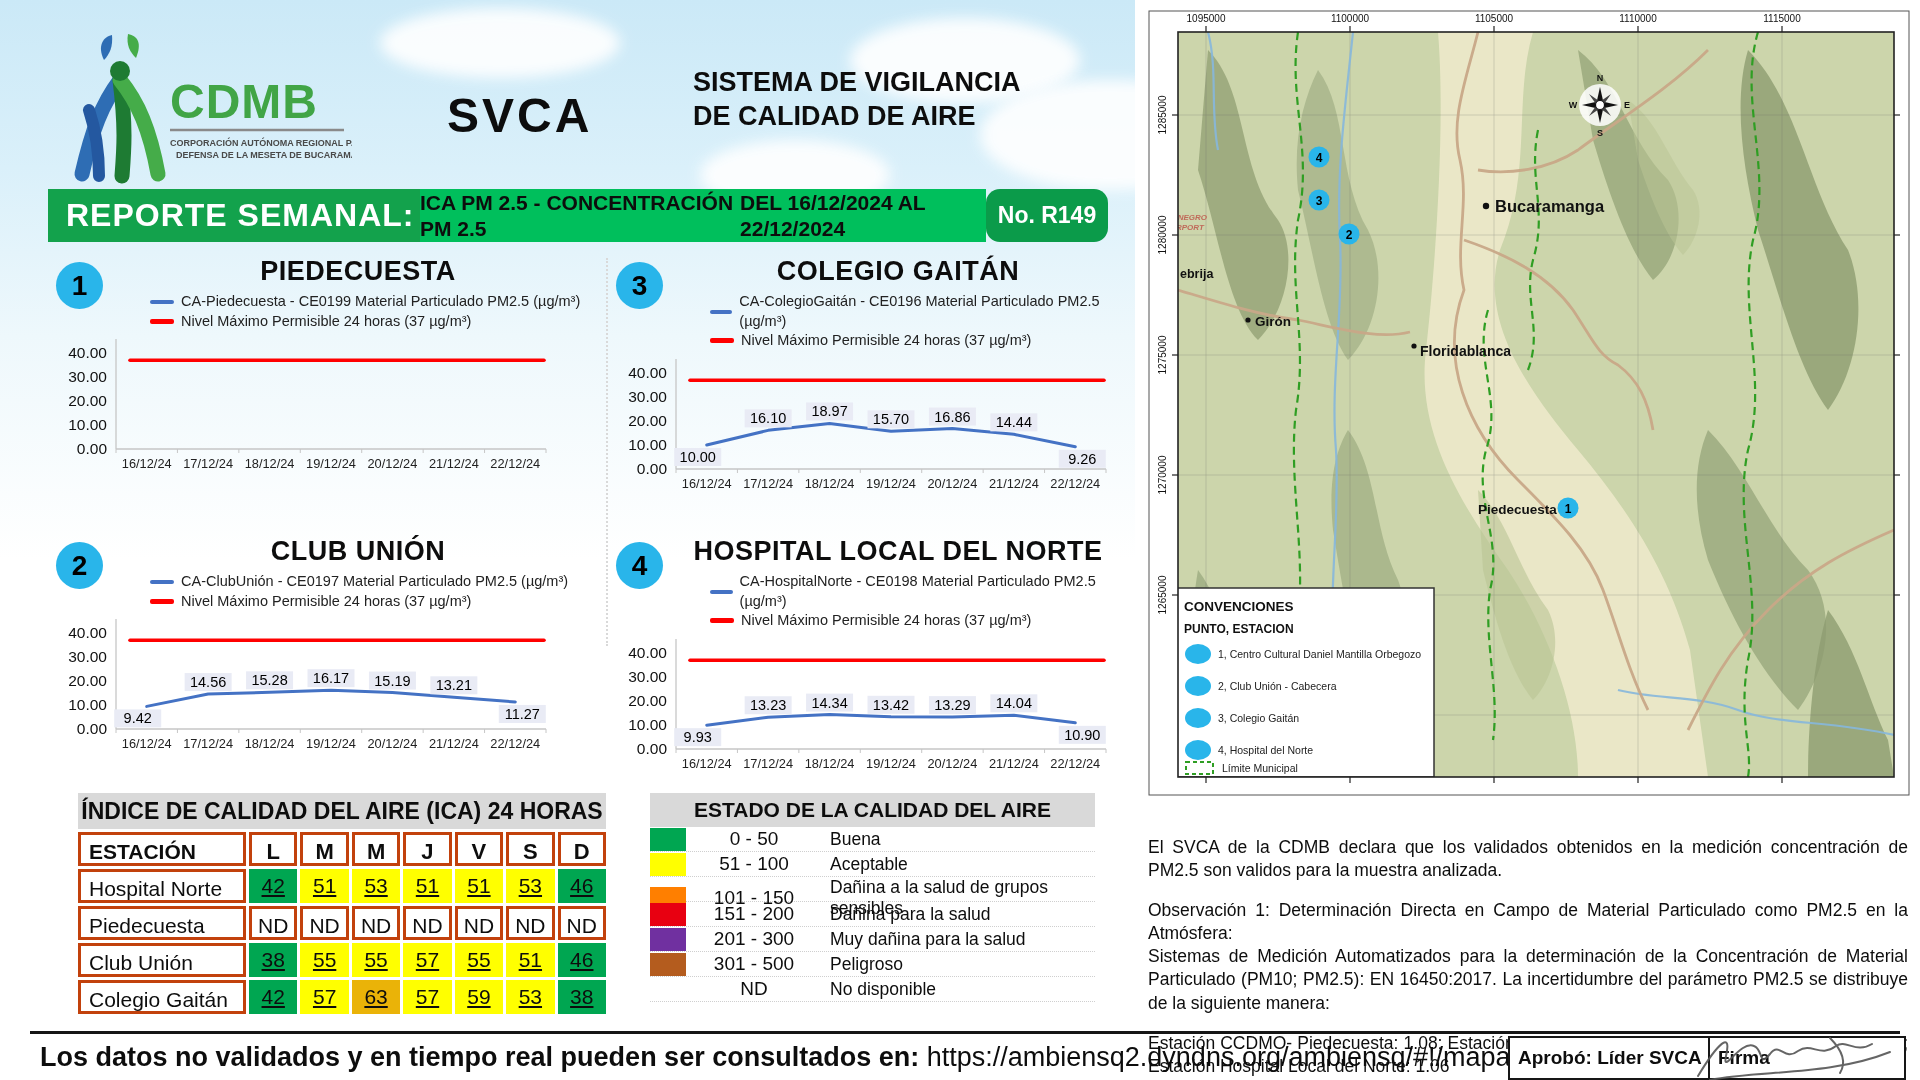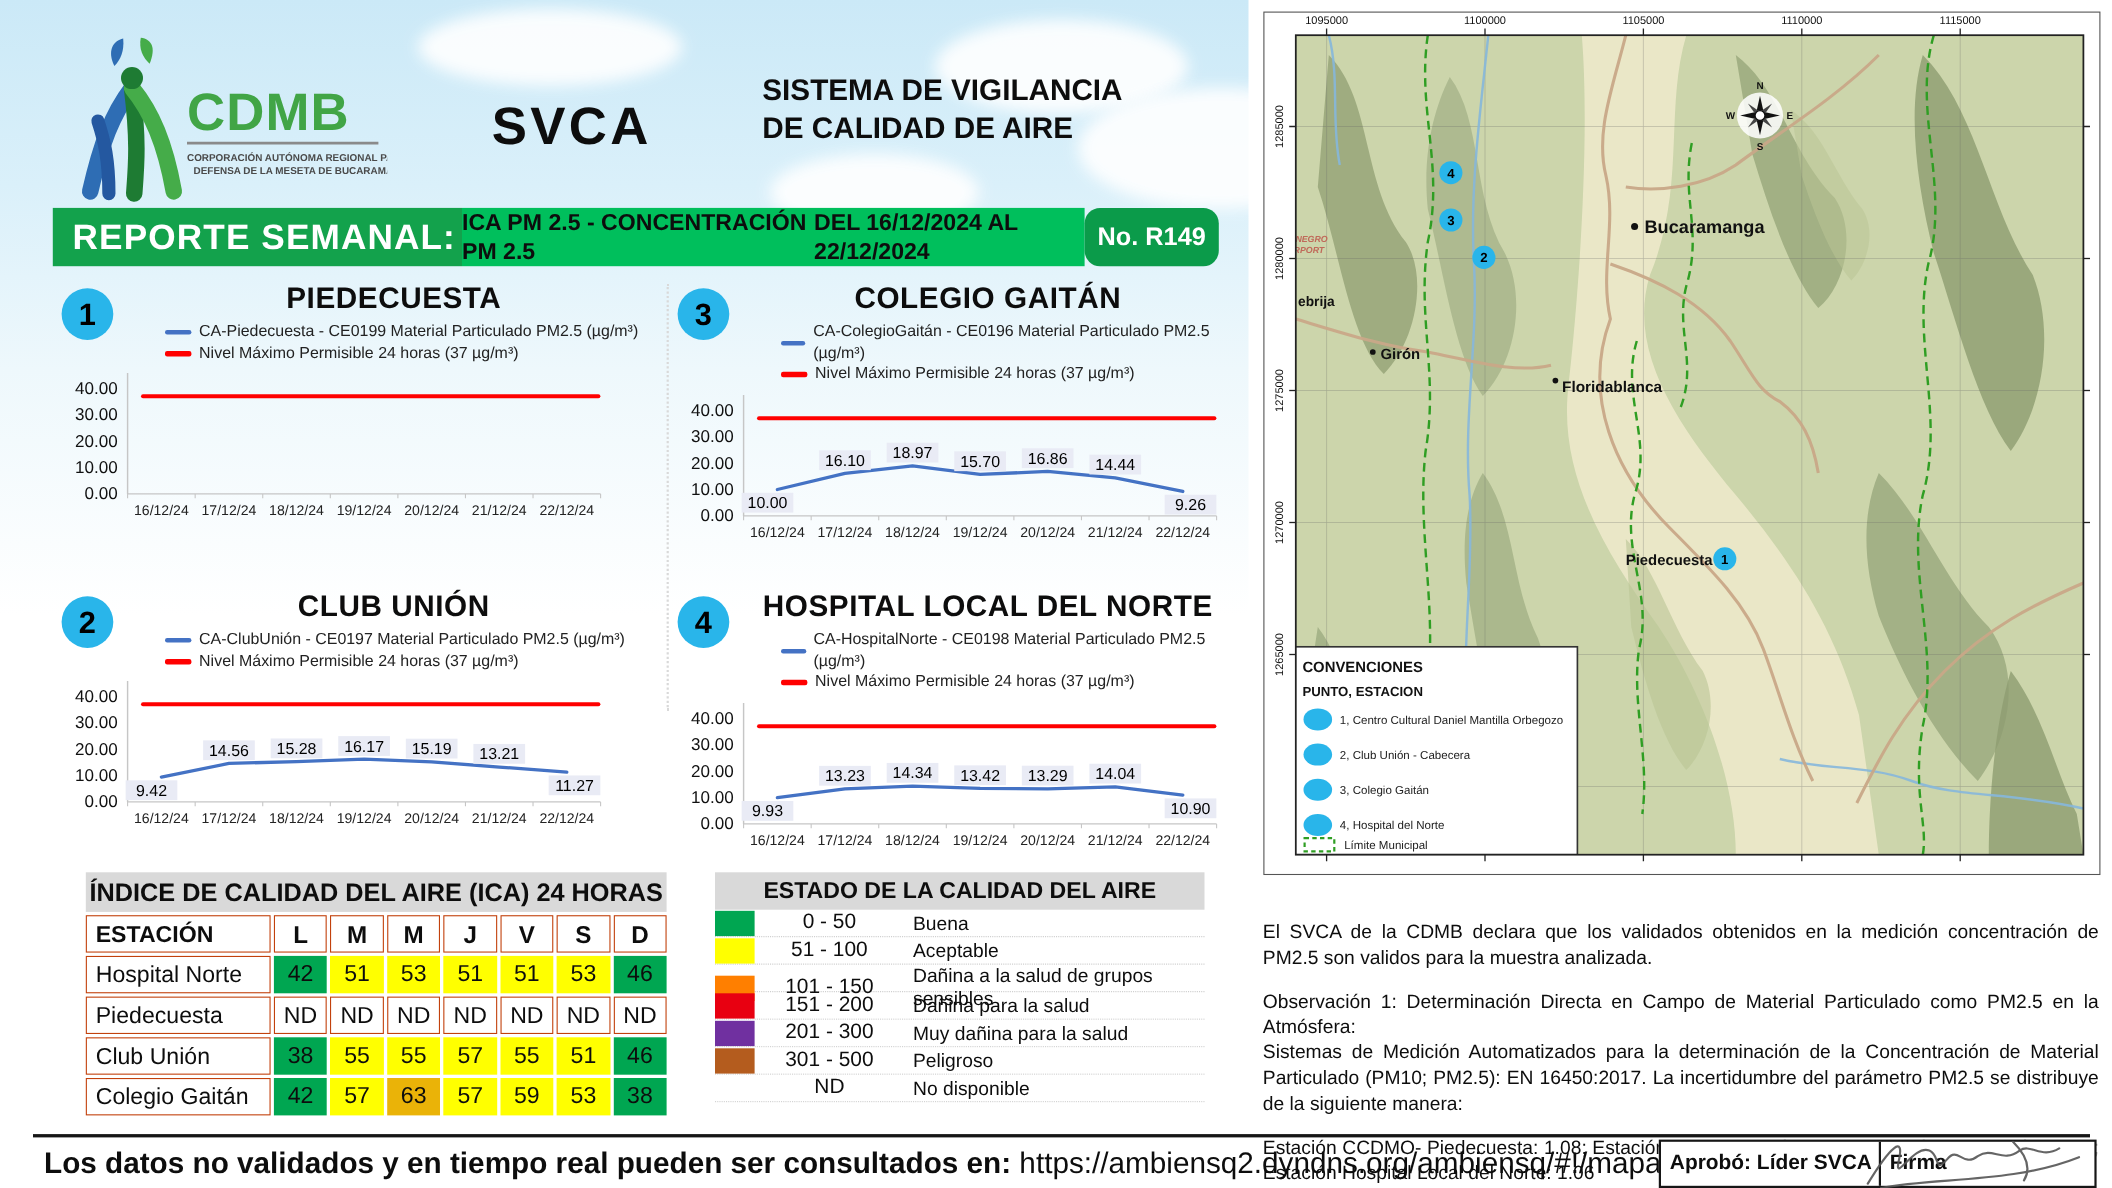--- a/index.html
+++ b/index.html
@@ -41,24 +41,24 @@
   svg.plot { display:block; margin-top:4px; }
   .vsep { position:absolute; left:606px; top:258px; height:388px; border-left:2px dotted #d9d9d9; }
 
   
   .panel-box { position:absolute; background:#ffffff; }
   .t-title { background:#d9d9d9; text-align:center; font-weight:bold; color:#0d0d0d; }
   #ica { left:78px; top:793px; width:528px; }
   #ica .t-title { height:36px; line-height:36px; font-size:23px; }
   #ica .t-grid { display:grid; grid-template-columns:168px repeat(7,1fr); gap:3px; margin-top:3px; }
   #ica .cell { height:34px; line-height:34px; font-size:21px; text-align:center; color:#0d0d0d;
-    background:#fff; border:1px solid #c2410c; }
+    background:#fff; border:3px solid #c2410c; }
   #ica .cell.hdr { font-weight:bold; font-size:22px; }
   #ica .cell.station { text-align:left; padding-left:8px; font-size:21px; }
-  #ica .cell.colored { border:none; }
+  #ica .cell.colored { border:none;text-decoration:underline; }
 
   
   #estado { left:650px; top:793px; width:445px; }
   #estado .t-title { height:34px; line-height:34px; font-size:21px; }
   #estado .erow { display:grid; grid-template-columns:40px 128px 1fr; align-items:center;
     height:25px; border-bottom:1px dotted #cfcfcf; }
   #estado .sw { width:36px; height:23px; }
   #estado .rng { text-align:center; font-size:19px; color:#0d0d0d; }
   #estado .lbl { font-size:17.5px; color:#0d0d0d; padding-left:12px; }
 

